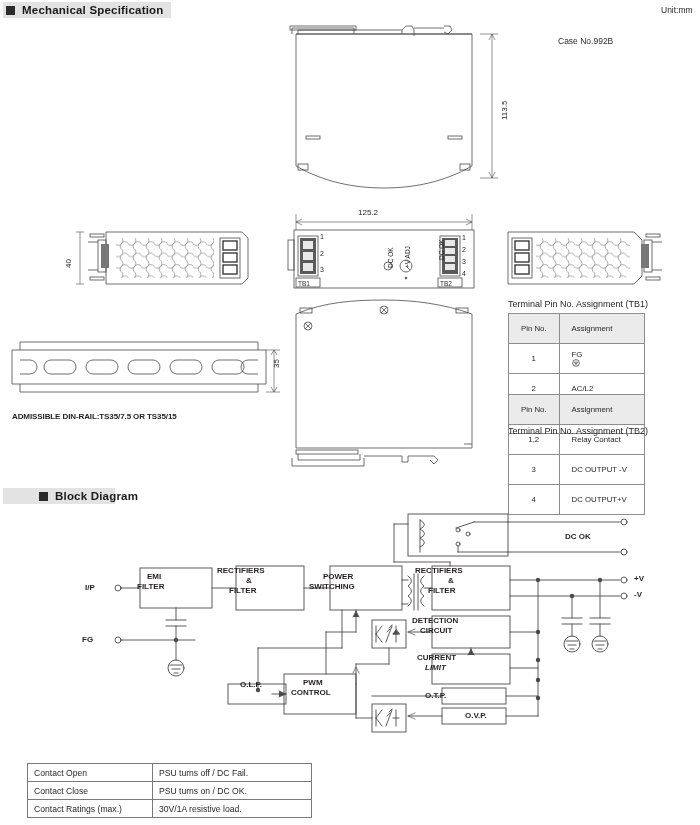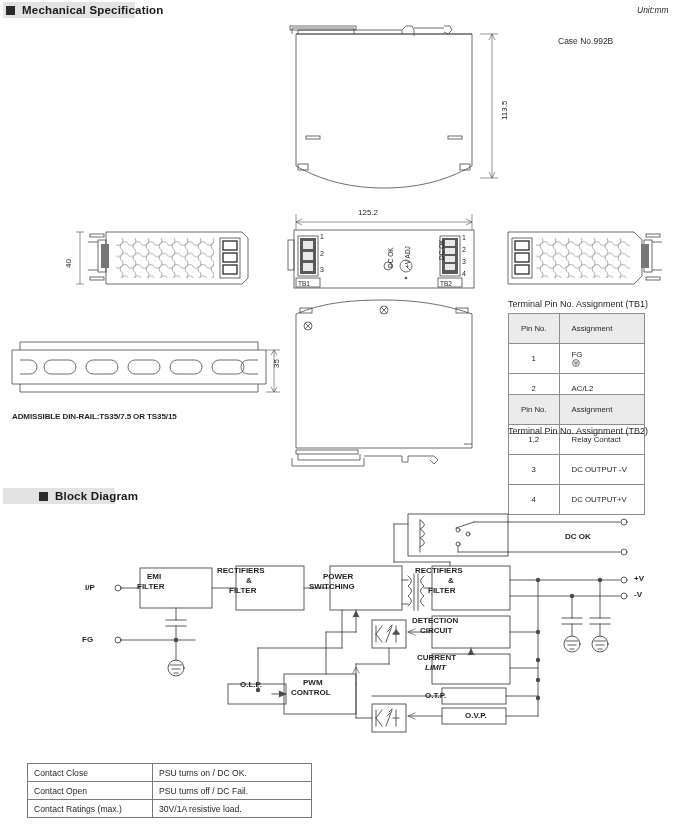--- a/index.html
+++ b/index.html
@@ -104,27 +104,27 @@
     color: #231f20;
     white-space: nowrap;
   }
   .rot90 { transform: rotate(-90deg); transform-origin: left top; }
 </style>
 </head>
 <body>
 
 <div class="page">
 
-  <div class="section-header" style="left:3px; top:2px; width:132px;">
+  <div class="section-header" style="left:3px; top:2px; width:168px;">
     <span class="bullet"></span>
     <span class="title">Mechanical Specification</span>
   </div>
 
   <div class="case-info" style="left:558px; top:5px;margin-top:31px;">Case No.992B</div>
-  <div class="case-info" style="left:637px; top:5px;font-style:italic;">Unit:mm</div>
+  <div class="case-info" style="left:661px; top:5px;">Unit:mm</div>
 
   <div class="svgwrap" style="left:284px; top:18px;">
     <svg width="250" height="190" viewBox="0 0 250 190">
       <g fill="none" stroke="#4a4a4a" stroke-width="0.8">
 
         <path d="M8,16 L8,10 L70,10 L70,16"></path>
         <rect x="6" y="8" width="66" height="4"></rect>
         <path d="M14,16 L14,12 L118,12 L118,16"></path>
         <path d="M118,12 L122,8 L128,8 L130,12 L130,18"></path>
         <path d="M160,8 L166,8 L168,12 L164,16 L160,14"></path>
@@ -559,27 +559,27 @@
   <div class="bd-label" style="left:291px; top:688px;">CONTROL</div>
 
   <div class="bd-label" style="left:565px; top:532px;">DC OK</div>
   <div class="bd-label" style="left:634px; top:574px;">+V</div>
   <div class="bd-label" style="left:634px; top:590px;">-V</div>
 
 
   <table class="dtable relay-table" style="left:27px; top:763px; width:285px;">
     <tbody>
       <tr>
+        <td class="l">Contact Open</td>
+        <td class="l">PSU turns off / DC Fail.</td>
+      </tr>
+      <tr>
         <td class="l" style="width:125px;">Contact Close</td>
         <td class="l">PSU turns on / DC OK.</td>
       </tr>
       <tr>
-        <td class="l">Contact Open</td>
-        <td class="l">PSU turns off / DC Fail.</td>
-      </tr>
-      <tr>
         <td class="l">Contact Ratings (max.)</td>
         <td class="l">30V/1A resistive load.</td>
       </tr>
     </tbody>
   </table>
 
 </div>
 
 </body></html>

